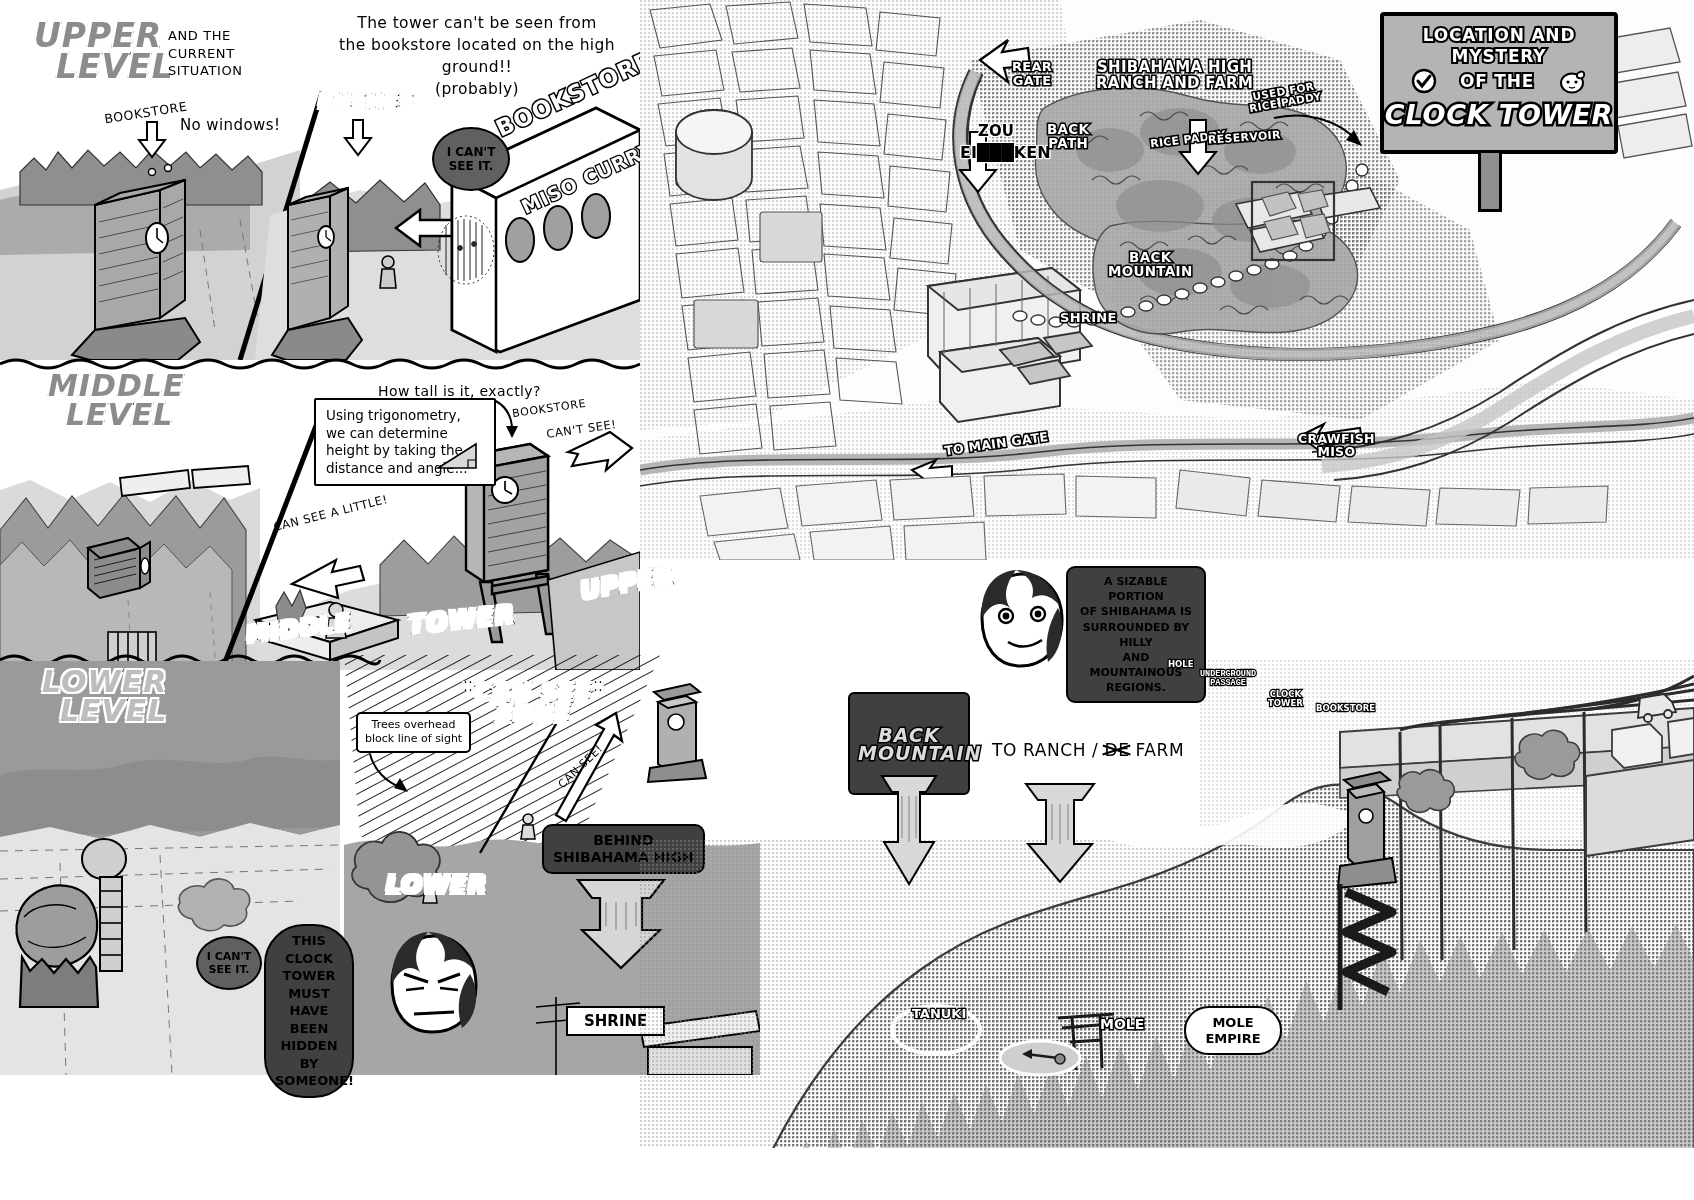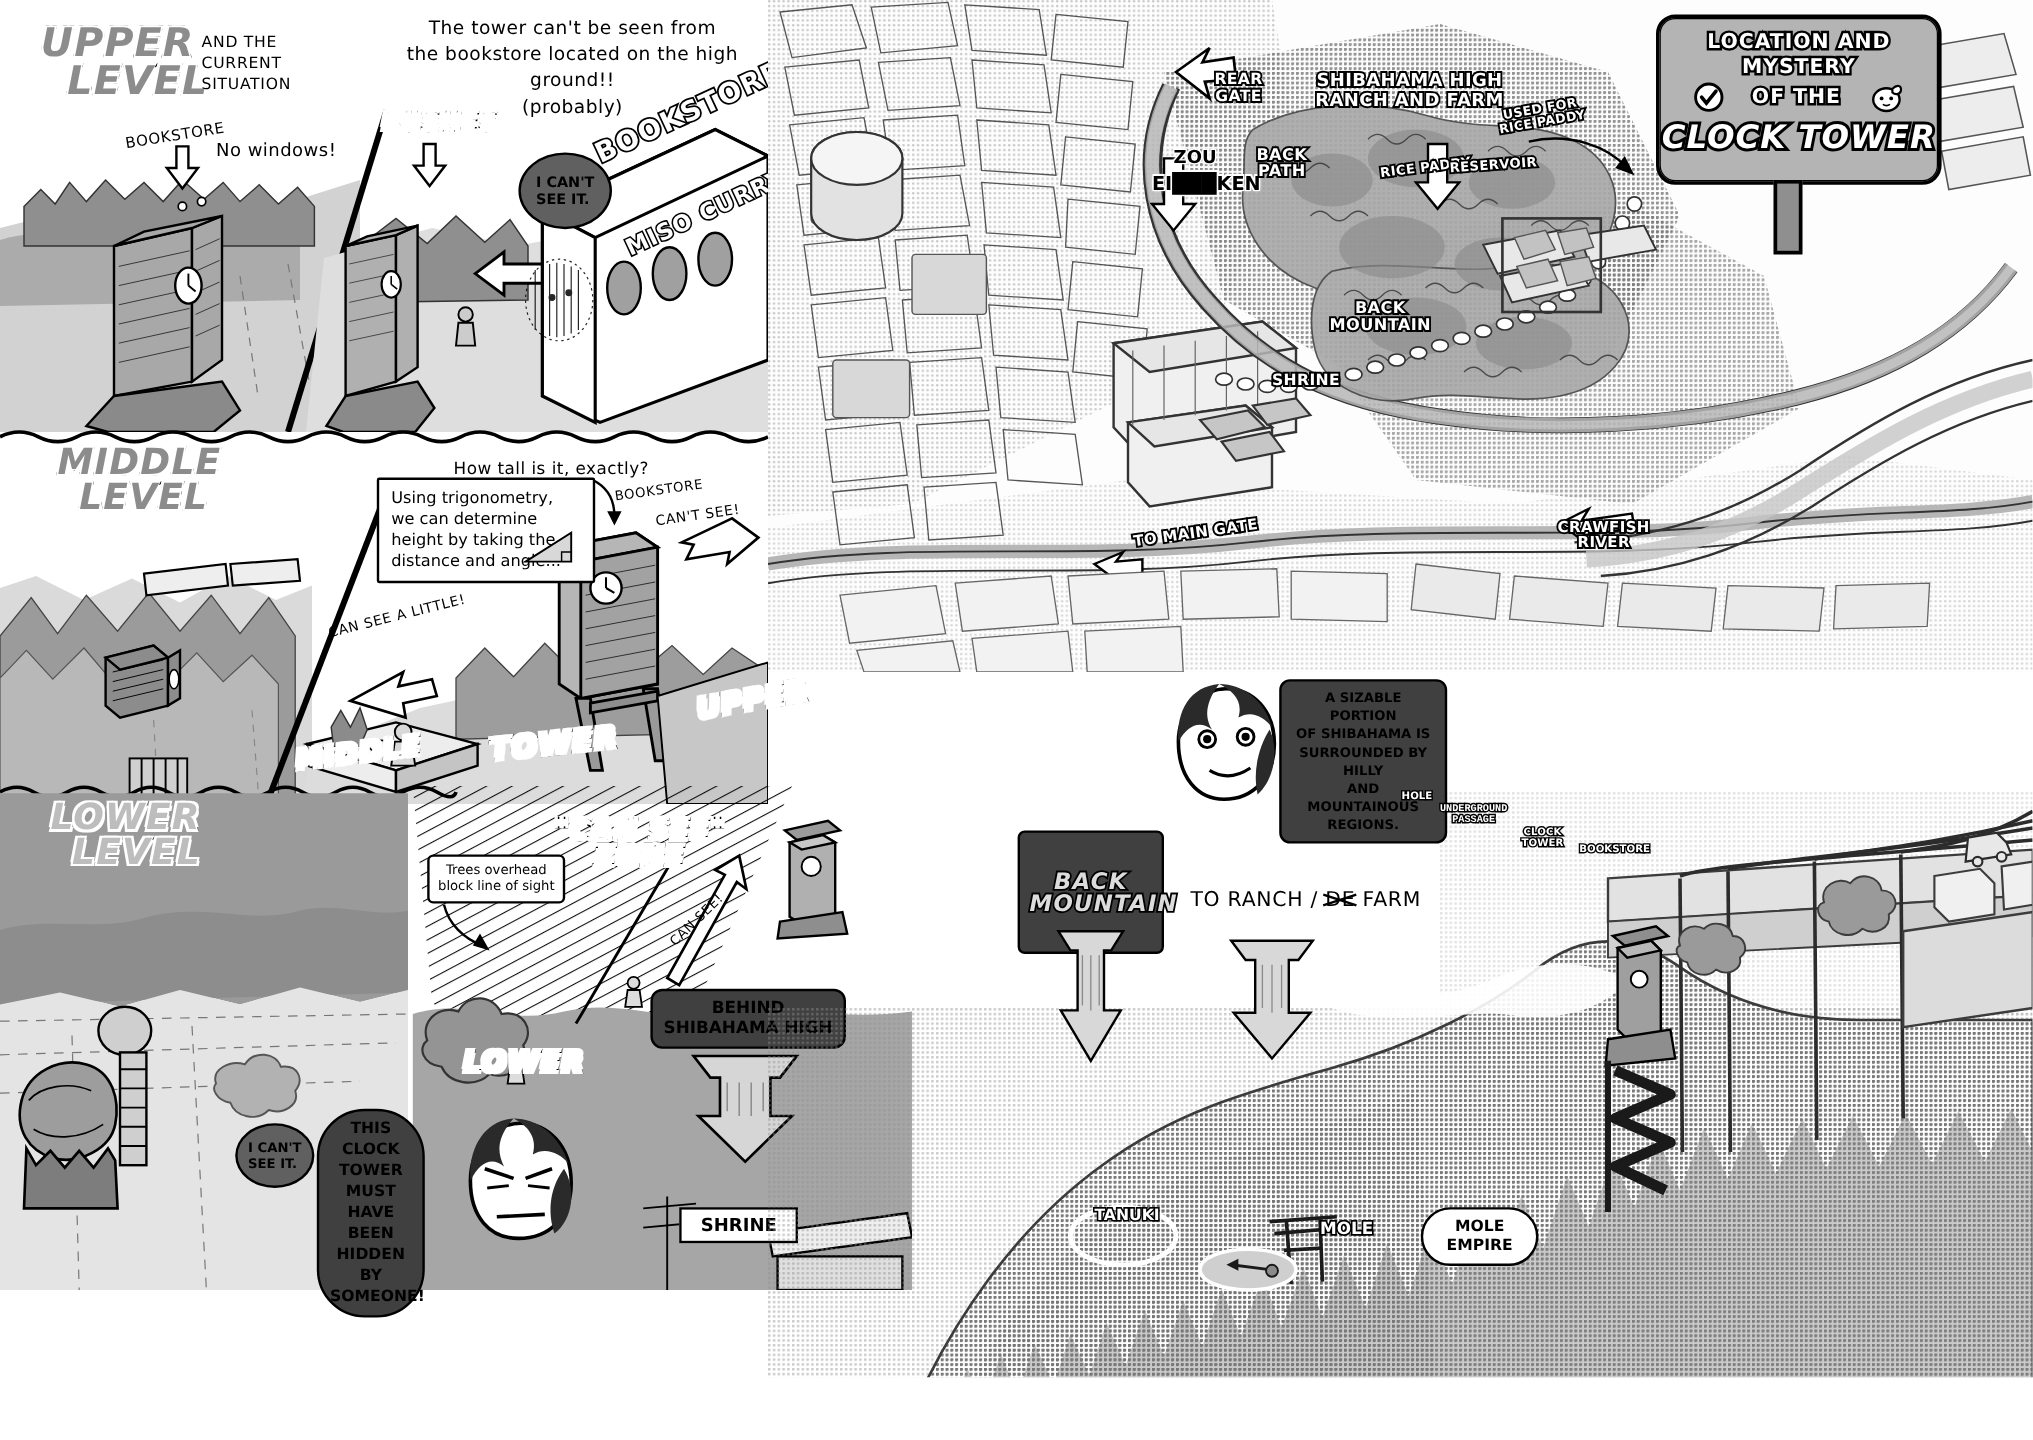--- a/index.html
+++ b/index.html
@@ -96,39 +96,40 @@
     line-height: 1.22;
     white-space: pre-line;
     color: #000;
   }
   .balloon-oval {
     background: #0f766e;
     border: 2.5px solid #000;
     border-radius: 50%;
     display: flex; align-items: center; justify-content: center;
     font-family: "DejaVu Sans", sans-serif;
+    text-align: center;
     line-height: 1.2;
     white-space: pre-line;
     color: #000;
   }
   .boxed {
     background: #fff;
     border: 2.5px solid #000;
     padding: 7px 10px;
     font-family: "DejaVu Sans", sans-serif;
     line-height: 1.3;
     white-space: pre-line;
     color: #000;
   }
 
   
   #title-sign {
     background: #b4b4b4;
     border: 3px solid #000;
-    border-radius: 16px;
+    border-radius: 4px;
     box-shadow: inset 0 0 0 1px #000;
   }
   #title-sign .ln {
     font-family: "DejaVu Sans", sans-serif;
     font-weight: bold;
     color: #fff;
     -webkit-text-stroke: 4px #000;
     paint-order: stroke fill;
     text-align: center;
     letter-spacing: .8px;
@@ -779,21 +780,21 @@
   <div class="abs map-label-dark" style="left:960px;top:145px;font-size:16px;">EI███KEN</div>
   <div class="abs map-label" style="left:1047px;top:122px;font-size:13.5px;">BACK
 PATH</div>
   <div class="abs map-label" style="left:1150px;top:134px;font-size:11px;transform:rotate(-7deg);">RICE PADDY</div>
   <div class="abs map-label" style="left:1208px;top:132px;font-size:11px;transform:rotate(-4deg);">RESERVOIR</div>
   <div class="abs map-label" style="left:1108px;top:250px;font-size:13.5px;">BACK
 MOUNTAIN</div>
   <div class="abs map-label" style="left:1060px;top:311px;font-size:13px;">SHRINE</div>
   <div class="abs map-label" style="left:944px;top:437px;font-size:12.5px;transform:rotate(-8deg);">TO MAIN GATE</div>
   <div class="abs map-label" style="left:1298px;top:432px;font-size:12.5px;">CRAWFISH
-RIVER</div>
+MISO</div>
 
   <div class="abs" id="title-sign" style="left:1380px;top:12px;width:238px;height:142px;padding-top:10px;">
     <div class="ln" style="font-size:17px;">LOCATION AND</div>
     <div class="ln" style="font-size:17px;margin-top:1px;">MYSTERY</div>
     <div style="display:flex;align-items:center;justify-content:center;gap:23px;margin-top:2px;">
       <svg width="26" height="26">
         <circle cx="13" cy="13" r="11" fill="#fff" stroke="#000" stroke-width="2.4"></circle>
         <path d="M7,13 L11,18 L19,8" fill="none" stroke="#000" stroke-width="3" stroke-linecap="round"></path>
       </svg>
       <span class="ln" style="font-size:17px;">OF THE</span>

